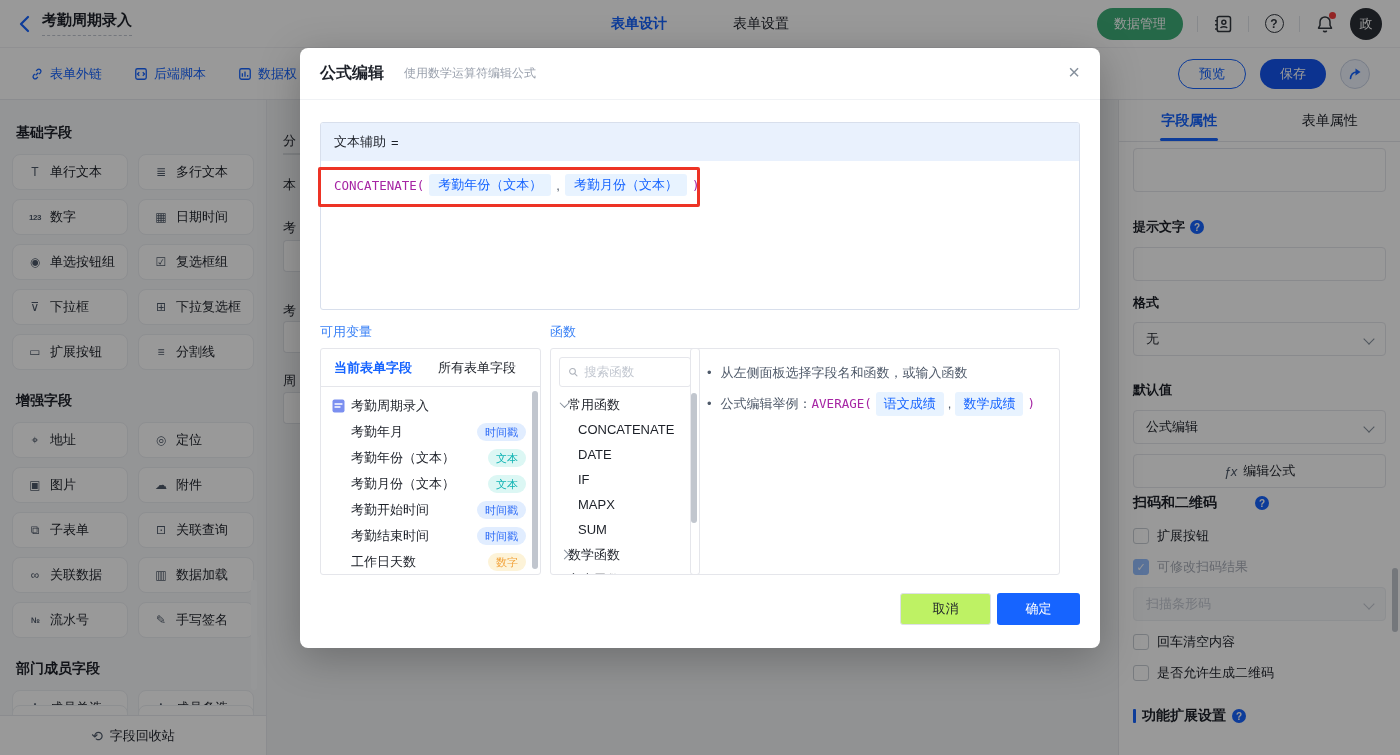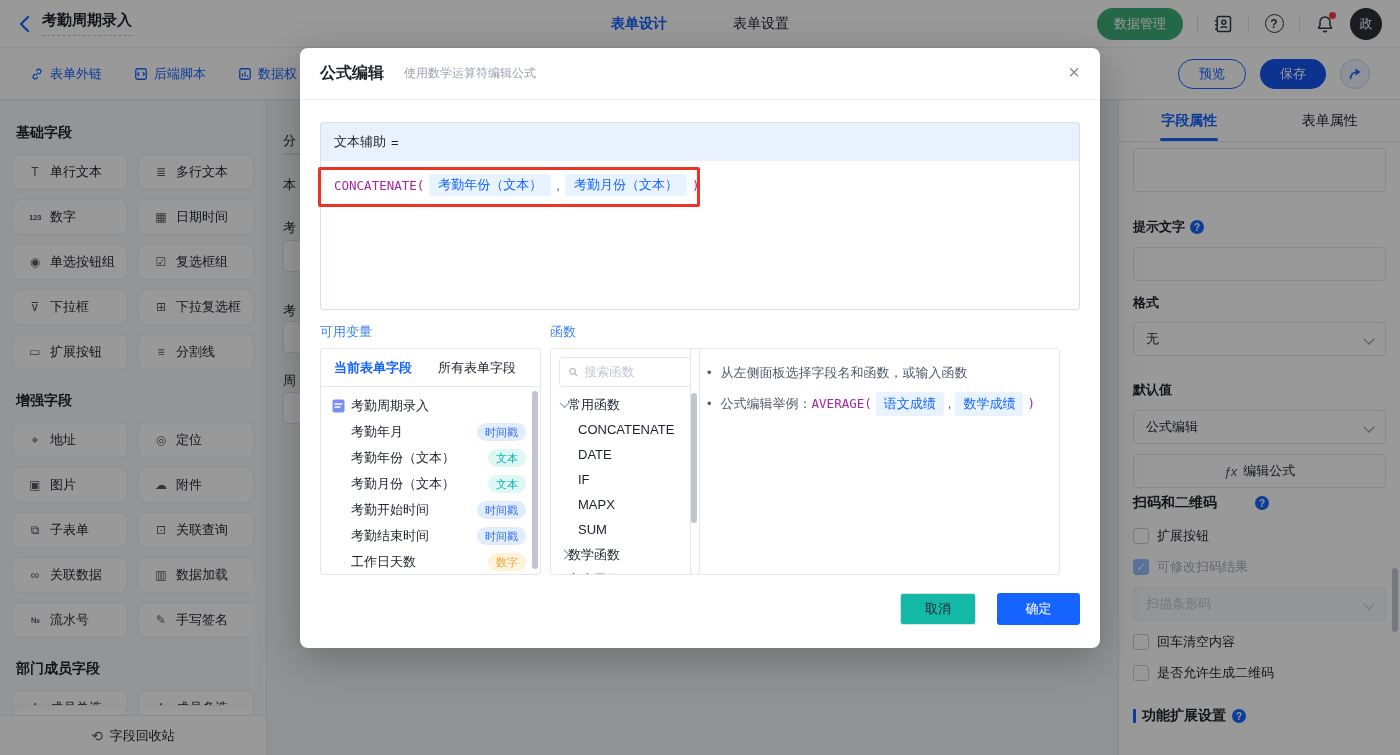--- a/index.html
+++ b/index.html
@@ -113,21 +113,21 @@
   .caret.down { transform:rotate(45deg) translate(-1px,-1px); }
   .caret.right { transform:rotate(-45deg); }
   .frow.item { padding-left:27px; }
   .fscroll { position:absolute; right:2px; top:44px; width:6px; height:130px; border-radius:3px; background:#c1c6ce; }
 
   .help-panel { position:absolute; left:390px; top:300px; width:370px; height:227px; border:1px solid #e5e6eb; border-radius:3px; padding:13px 16px; }
   .help-row { display:flex; align-items:center; flex-wrap:wrap; font-size:13px; color:#4e5969; line-height:22px; margin-bottom:8px; }
   .bullet { margin-right:9px; color:#4e5969; }
   .help-row .chip { padding:1px 8px; margin:0 4px; }
 
-  .m-cancel { position:absolute; left:600px; top:545px; width:76px; height:32px; background:#14b8a6; border:1px solid #dde0e6; border-radius:3px; font-size:13px; display:flex; align-items:center; justify-content:center; cursor:pointer; }
+  .m-cancel { position:absolute; left:600px; top:545px; width:91px; height:32px; background:#bef264; border:1px solid #dde0e6; border-radius:3px; font-size:13px; display:flex; align-items:center; justify-content:center; cursor:pointer; }
   .m-ok { position:absolute; left:697px; top:545px; width:83px; height:32px; background:#1664ff; border-radius:3px; color:#fff; font-size:13px; display:flex; align-items:center; justify-content:center; cursor:pointer; }
 </style>
 </head>
 <body>
 
 <div class="topbar">
   <span class="back">
     <svg width="12" height="18" viewBox="0 0 12 18">
         <polyline points="10,2 3,9 10,16" fill="none" stroke="#1664ff" stroke-width="2.2" stroke-linecap="round" stroke-linejoin="round"></polyline>
       </svg>

